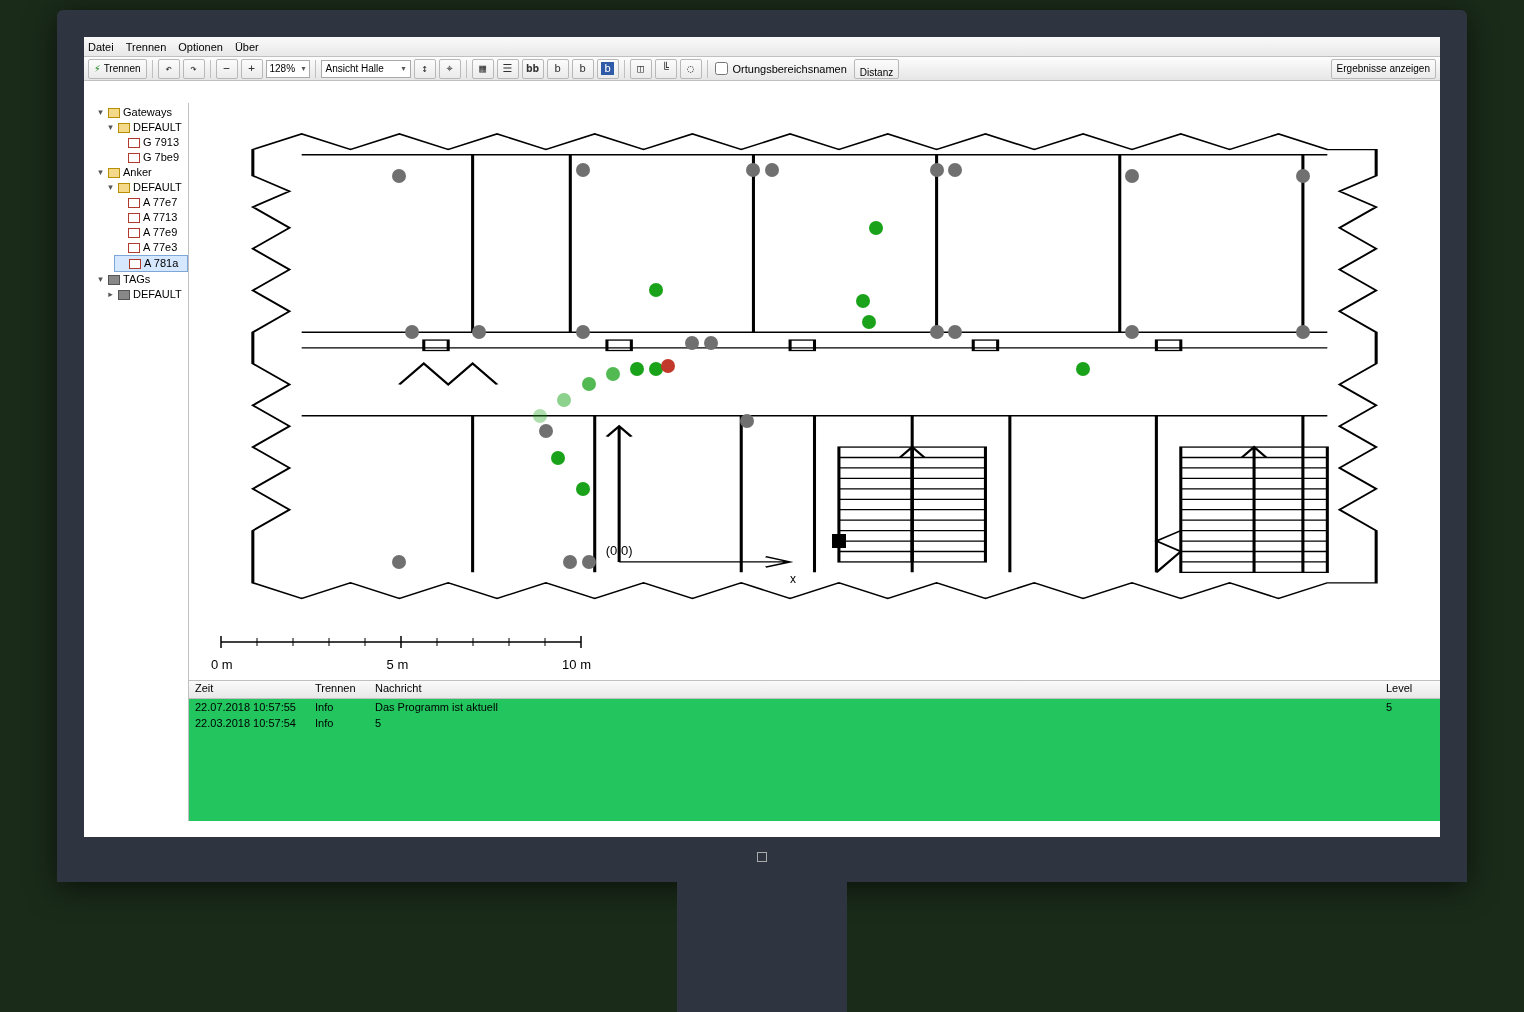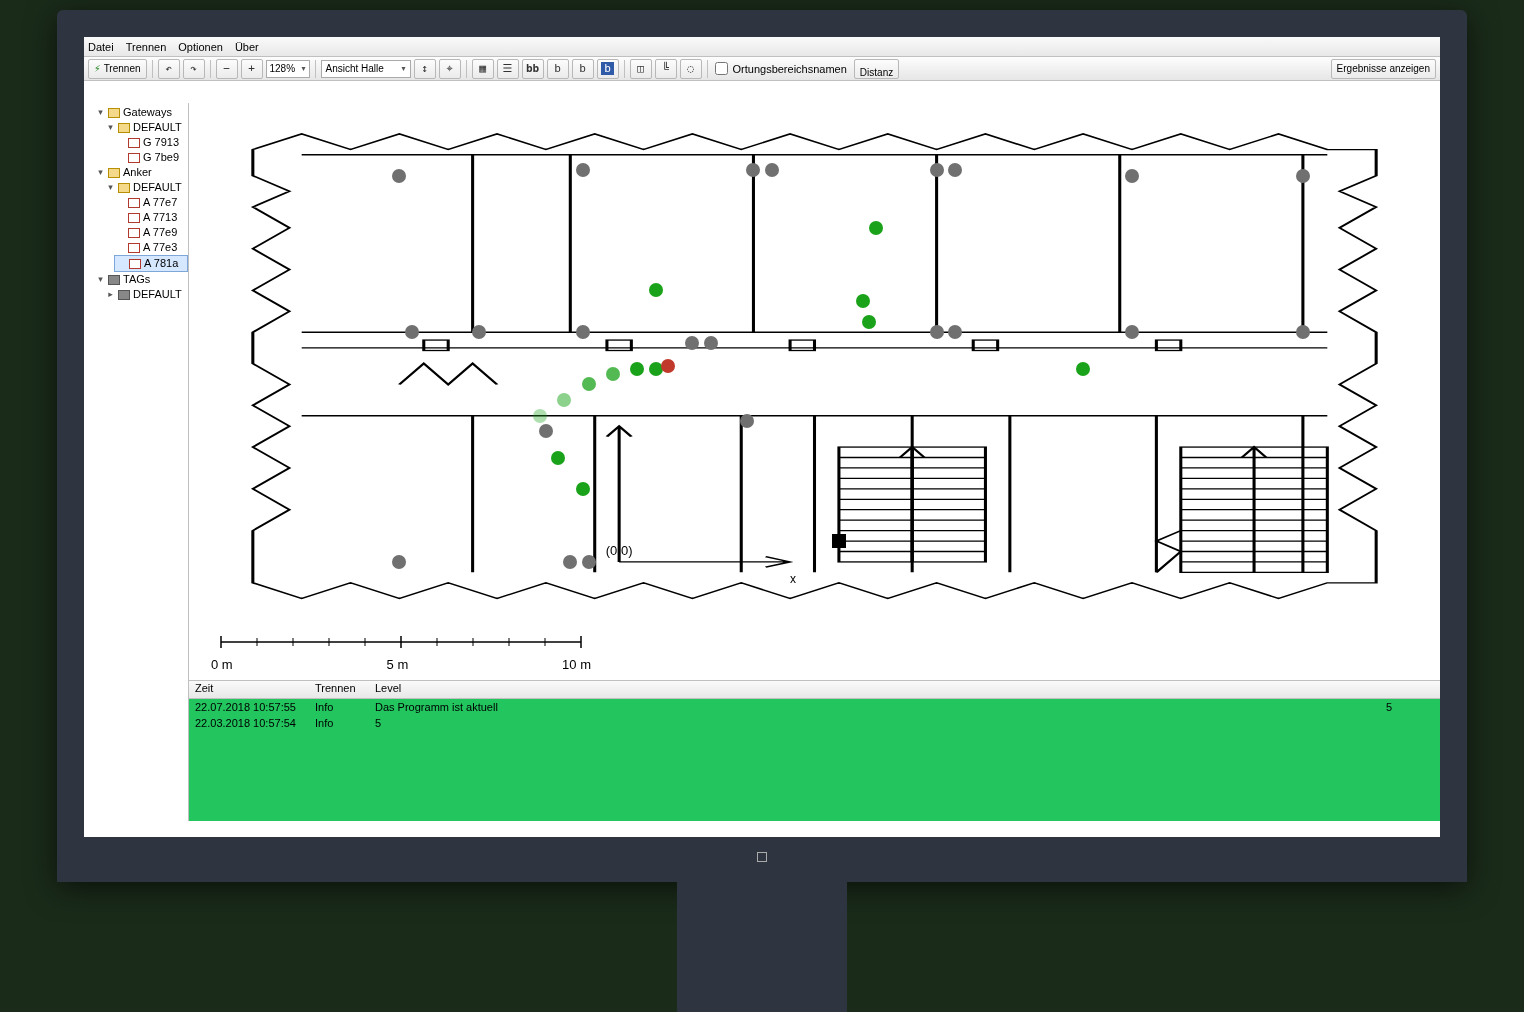--- a/index.html
+++ b/index.html
@@ -502,20 +502,21 @@
               <span>5 m</span>
               <span>10 m</span>
             </div>
           </div>
         </div>
 
         <div class="logpanel">
           <div class="loghdr">
             <div class="col-time">Zeit</div>
             <div class="col-sender">Trennen</div>
+            <div class="col-msg">Nachricht</div>
             <div class="col-level">Level</div>
           </div>
           <div id="log-rows">
               <div class="logrow">
                 <div class="col-time">22.07.2018 10:57:55</div>
                 <div class="col-sender">Info</div>
                 <div class="col-msg">Das Programm ist aktuell</div>
                 <div class="col-level">5</div>
               </div>
               <div class="logrow">

